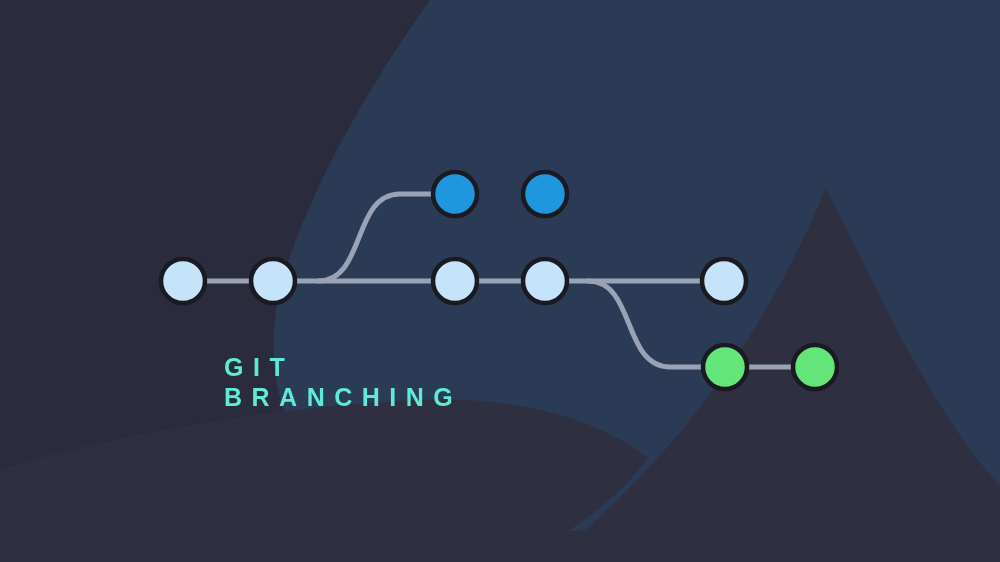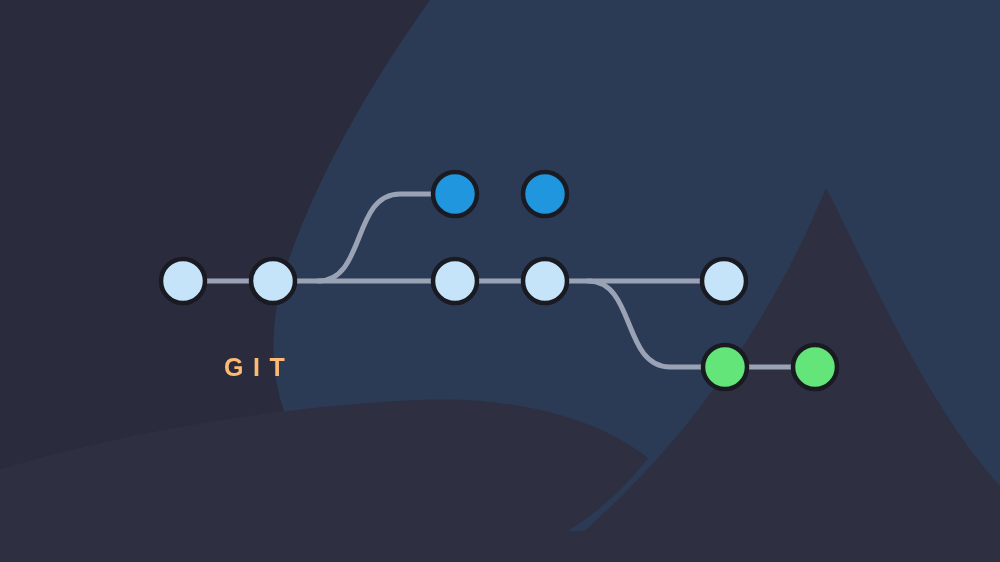--- a/index.html
+++ b/index.html
@@ -77,17 +77,18 @@
         <circle cx="455" cy="281" r="22" fill="#c5e4fa"></circle>
         <circle cx="545" cy="281" r="22" fill="#c5e4fa"></circle>
         <circle cx="724" cy="281" r="22" fill="#c5e4fa"></circle>
         <circle cx="455" cy="194" r="22" fill="#1f96dd"></circle>
         <circle cx="545" cy="194" r="22" fill="#1f96dd"></circle>
         <circle cx="725" cy="367" r="22" fill="#63e57a"></circle>
         <circle cx="815" cy="367" r="22" fill="#63e57a"></circle>
       </g>
   </svg>
 
-  <div id="title-block" style="color: #fdba74;">
+  <div id="title-block" style="color: #5eead4;">
     <span class="tline">GIT</span>
+    <span class="tline">BRANCHING</span>
   </div>
 
 </div>
 
 </body></html>

